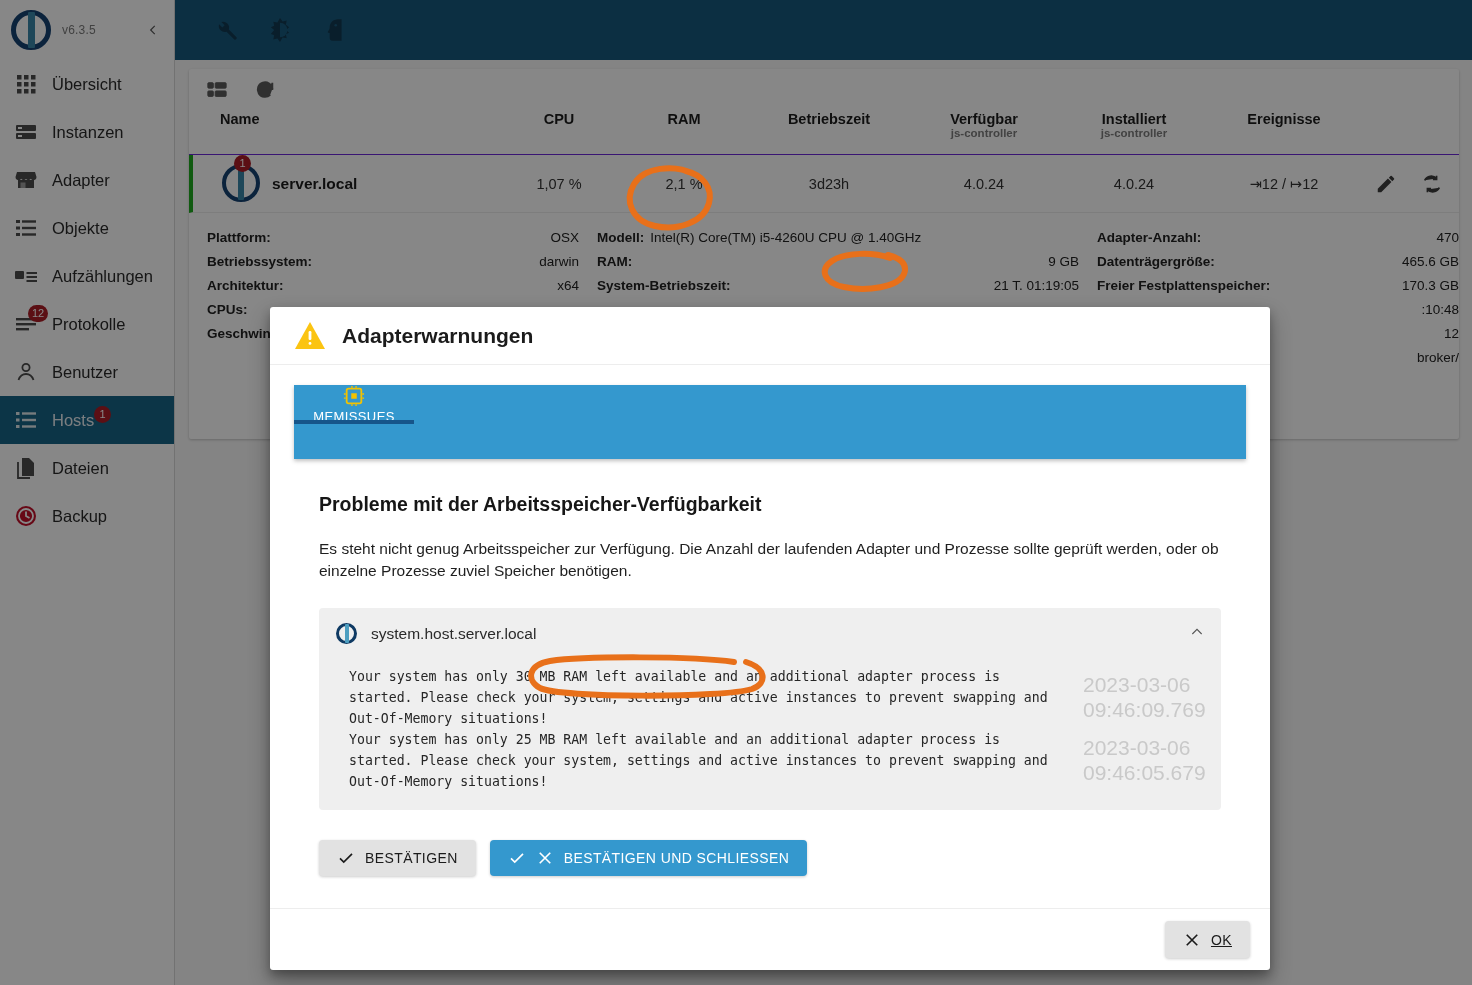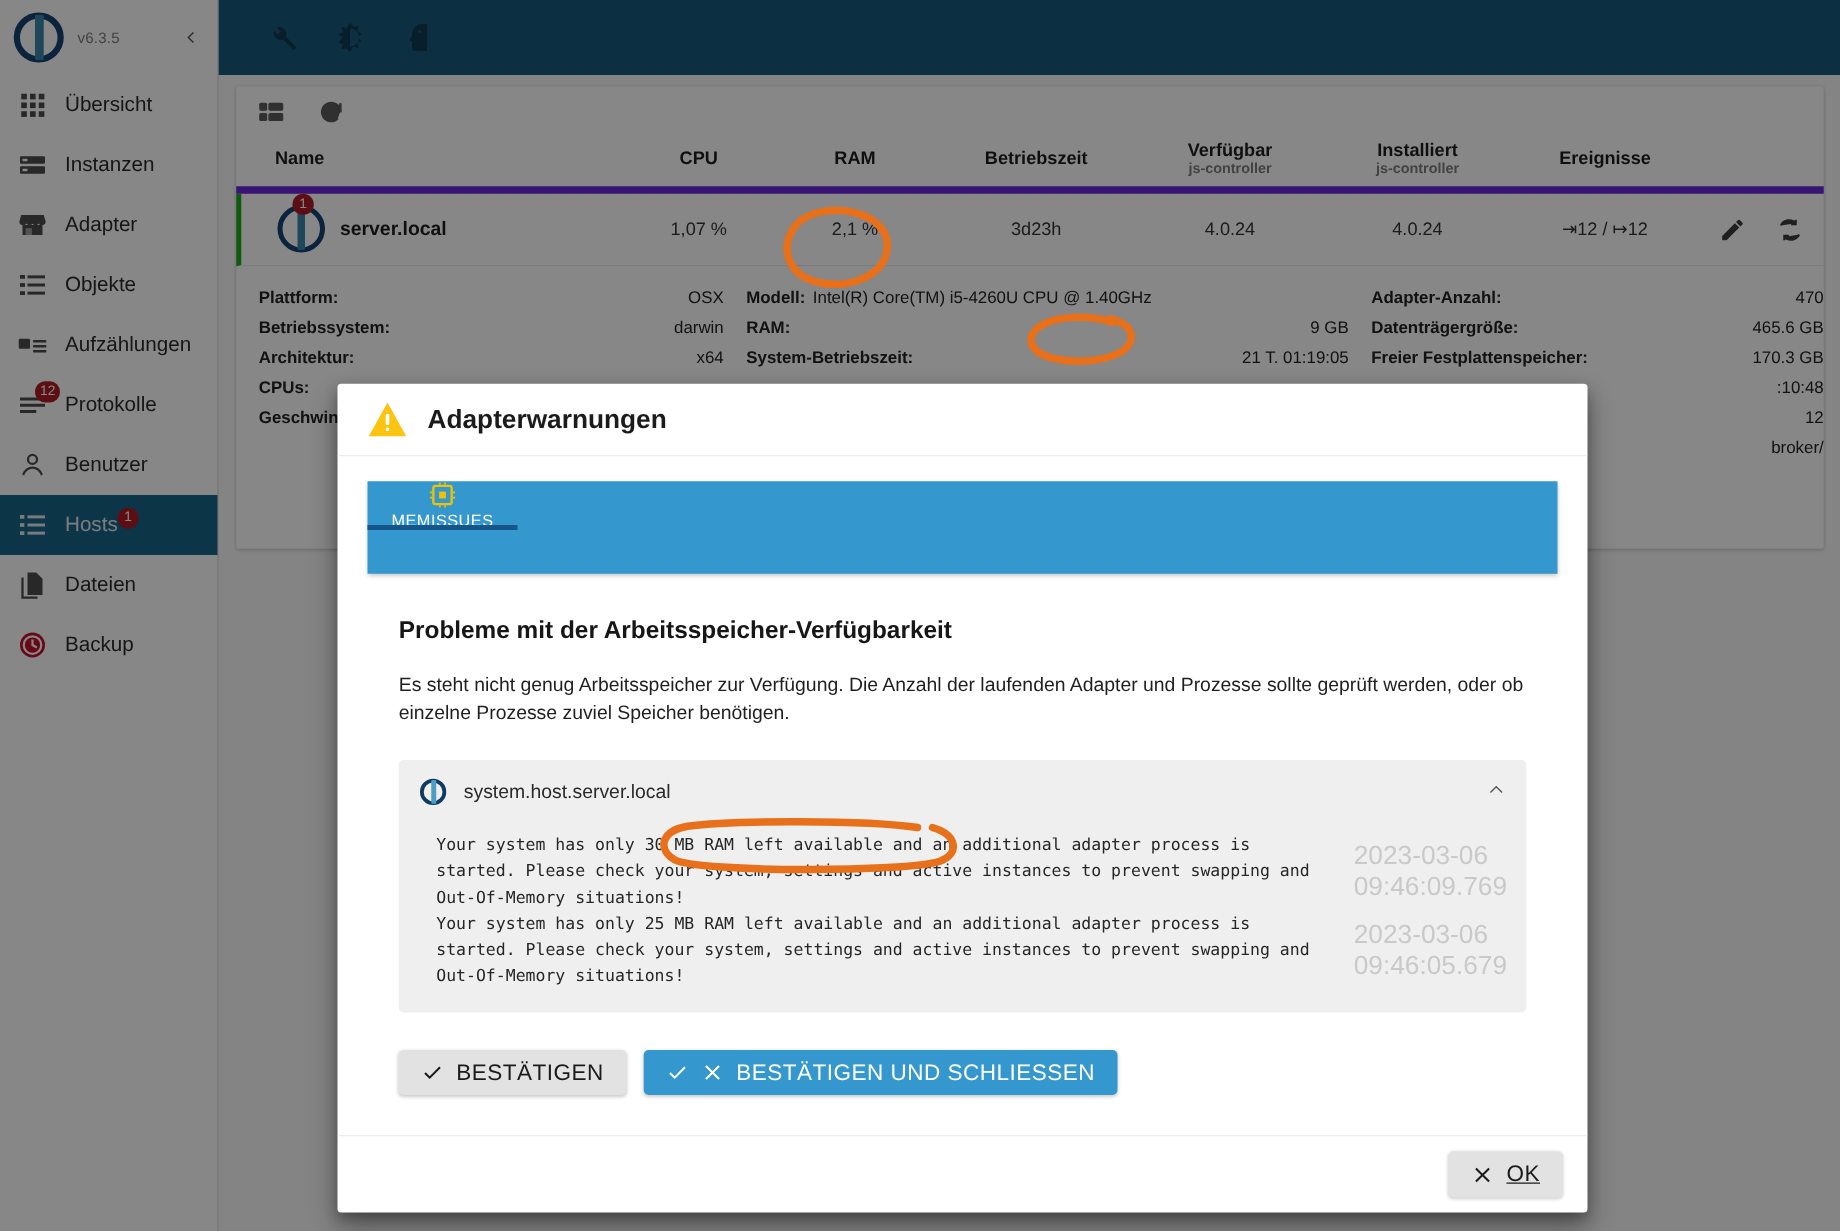--- a/index.html
+++ b/index.html
@@ -100,23 +100,23 @@
   }
   .card-toolbar {
     height: 42px; display: flex; align-items: center;
     gap: 26px; padding-left: 17px;
   }
   .tb-ico { width: 22px; height: 22px; cursor: pointer; }
   .tb-ico svg { fill: #5c5c5c; stroke: #5c5c5c; }
 
   
   .thead {
-    display: flex; align-items: center;
+    display: flex; align-items: flex-start;
     height: 44px; padding: 0 0 6px 0;
-    border-bottom: 6px solid #6d28d9;
+    border-bottom: 1px solid #6d28d9;
     font-weight: bold; font-size: 14.5px; color: #1d1d1d;
   }
   .th { text-align: center; }
   .th .sub { display: block; font-size: 11.5px; color: #7d7d7d; font-weight: bold; }
   .c-name { width: 310px; text-align: left; padding-left: 31px; }
   .c-cpu  { width: 120px; }
   .c-ram  { width: 130px; }
   .c-up   { width: 160px; }
   .c-avail{ width: 150px; }
   .c-inst { width: 150px; }
@@ -240,21 +240,21 @@
     font-family: "Liberation Sans", sans-serif;
     font-size: 21px; line-height: 25px; color: #c9c9c9;
   }
 
   .dlg-actions {
     display: flex; gap: 14px; margin: 30px 0 0 25px;
   }
   .btn {
     height: 36px; border: none; border-radius: 4px;
     display: inline-flex; align-items: center; gap: 10px;
-    padding: 4px 18px; font-size: 18px; letter-spacing: .4px;
+    padding: 4px 18px; font-size: 14px; letter-spacing: .4px;
     cursor: pointer; font-family: "Liberation Sans", sans-serif;
     box-shadow: 0 1px 3px rgba(0,0,0,.2);
   }
   .btn-grey { background: #e2e2e2; color: #1b1b1b; }
   .btn-blue { background: #3498ce; color: #fff; }
   .btn svg { width: 18px; height: 18px; }
 
   .dlg-footer {
     height: 62px; border-top: 1px solid #ededed;
     display: flex; align-items: center; justify-content: flex-end;

